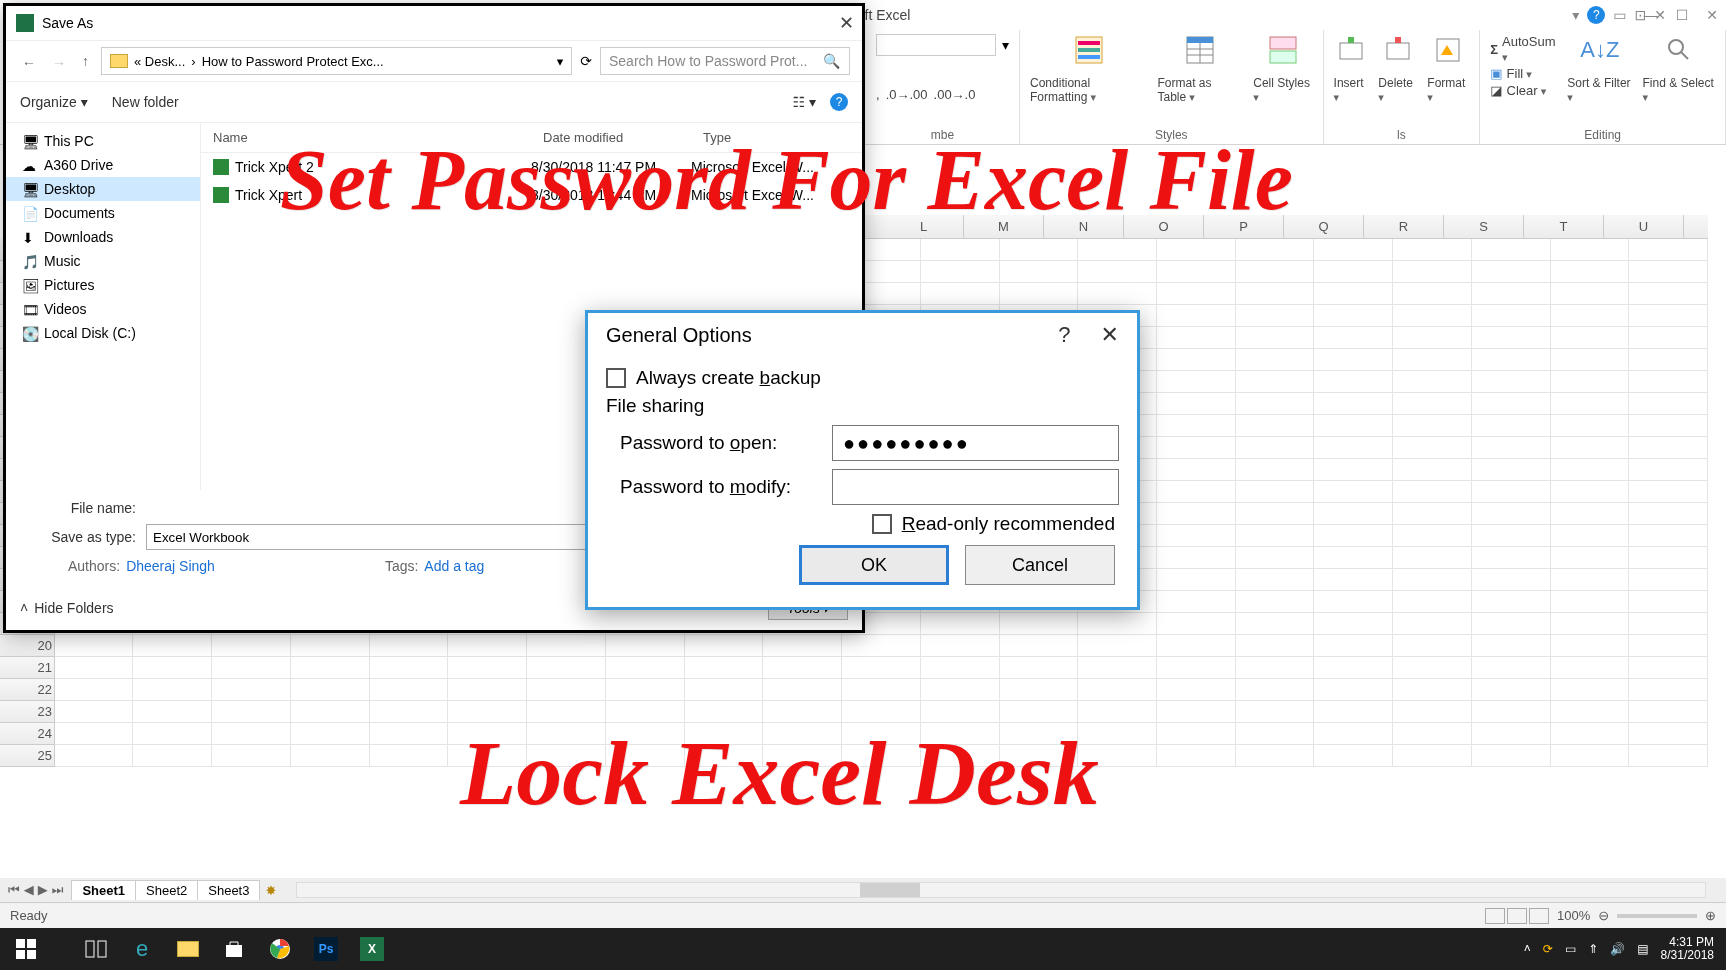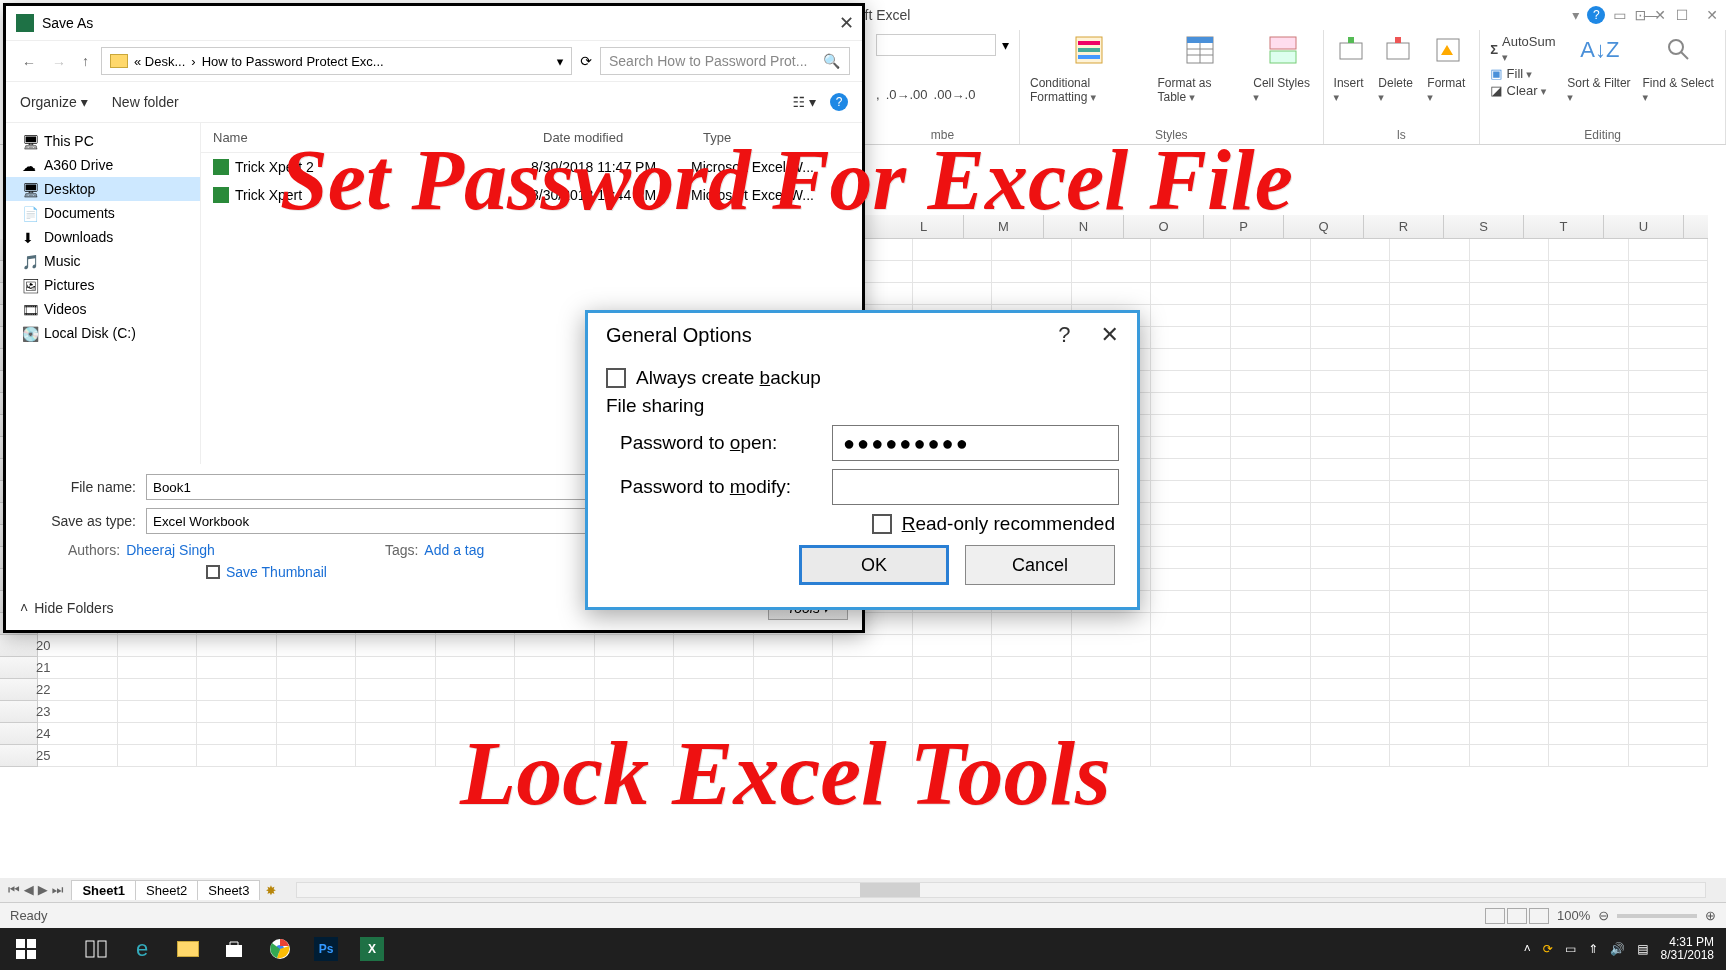--- a/index.html
+++ b/index.html
@@ -23,21 +23,21 @@
 .number-fmt { padding-left:6px; }
 .nf-top{display:flex;align-items:center;gap:6px;margin-bottom:4px;}
 .nf-box{border:1px solid #ccc;width:120px;height:22px;}
 .nf-btns{display:flex;gap:6px;font-size:13px;color:#444;}
 
 .grid-area { position: absolute; top: 215px; left: 0; right: 18px; bottom: 105px; background: #fff; }
 .col-headers { display: flex; height: 24px; background: linear-gradient(#f7f7f7,#ececec); border-bottom: 1px solid #ccc; margin-left: 38px; }
 .col-h { width: 80px; border-right: 1px solid #ccc; text-align: center; font-size: 13px; color: #555; line-height: 24px; }
 .rows { }
 .row { display: flex; height: 22px; }
-.row-h { width: 38px; background: linear-gradient(#f7f7f7,#ececec); border-right: 1px solid #ccc; border-bottom: 1px solid #ccc; text-align: center; font-size: 13px; color: #555; line-height: 22px; padding-left: 36px; }
+.row-h { width: 55px; background: linear-gradient(#f7f7f7,#ececec); border-right: 1px solid #ccc; border-bottom: 1px solid #ccc; text-align: center; font-size: 13px; color: #555; line-height: 22px; padding-left: 36px; }
 .cell { width: 80px; border-right: 1px solid #e4e4e4; border-bottom: 1px solid #e4e4e4; }
 
 .sheet-tabs { position: absolute; bottom: 68px; left: 0; right: 0; height: 24px; background: #eee; display: flex; align-items: center; font-size: 13px; }
 .nav-btns { display: flex; gap: 4px; padding: 0 8px; color: #666; }
 .tab { padding: 2px 10px; background: #fff; border: 1px solid #ccc; border-bottom: none; margin-right: -1px; }
 .tab.active { background: #fff; font-weight: 700; }
 .hscroll { flex: 1; margin: 0 20px; height: 16px; background: #f3f3f3; border: 1px solid #ddd; position: relative; }
 .hscroll .thumb{position:absolute;left:40%;width:60px;height:100%;background:#d0d0d0;}
 
 .status-bar { position: absolute; bottom: 42px; left: 0; right: 0; height: 26px; background: #f3f3f3; border-top: 1px solid #ccc; display: flex; align-items: center; justify-content: space-between; padding: 0 10px; font-size: 13px; color: #555; }
@@ -1024,33 +1024,28 @@
             <div class="fn"><span class="xls-ico"></span>Trick Xpert</div>
             <div class="fd">8/30/2018 11:44 PM</div>
             <div class="ft">Microsoft Excel W...</div>
           </div>
         </div>
     </div>
   </div>
   <div class="bottom-fields">
     <div class="field-row">
       <label>File name:</label>
-      <input class="inp" value="Book1" style="">
     </div>
     <div class="field-row">
       <label>Save as type:</label>
       <input class="inp" value="Excel Workbook" style="">
     </div>
     <div class="meta-row">
       <div><span class="k">Authors:</span><span class="v">Dheeraj Singh</span></div>
       <div style="margin-left:130px;"><span class="k">Tags:</span><span class="v">Add a tag</span></div>
-    </div>
-    <div class="thumb-row">
-      <span class="chkbox" style="width:14px;height:14px;"></span>
-      <span>Save Thumbnail</span>
     </div>
   </div>
   <div class="footer-row">
     <div class="hf">
         <span>˄</span>
         <span>Hide Folders</span>
       </div>
     <div class="tools-btn">
         <span>Tools</span>
         <span>▾</span>
@@ -1085,13 +1080,13 @@
       <span><span class="underline">R</span><span>ead-only recommended</span></span>
     </div>
     <div class="btn-row">
       <button class="btn primary">OK</button>
       <button class="btn">Cancel</button>
     </div>
   </div>
 </div>
 
 <div class="red-script red1">Set Password For Excel File</div>
-<div class="red-script red2">Lock Excel Tools</div>
+<div class="red-script red2">Lock Excel Desk</div>
 
 </body></html>

